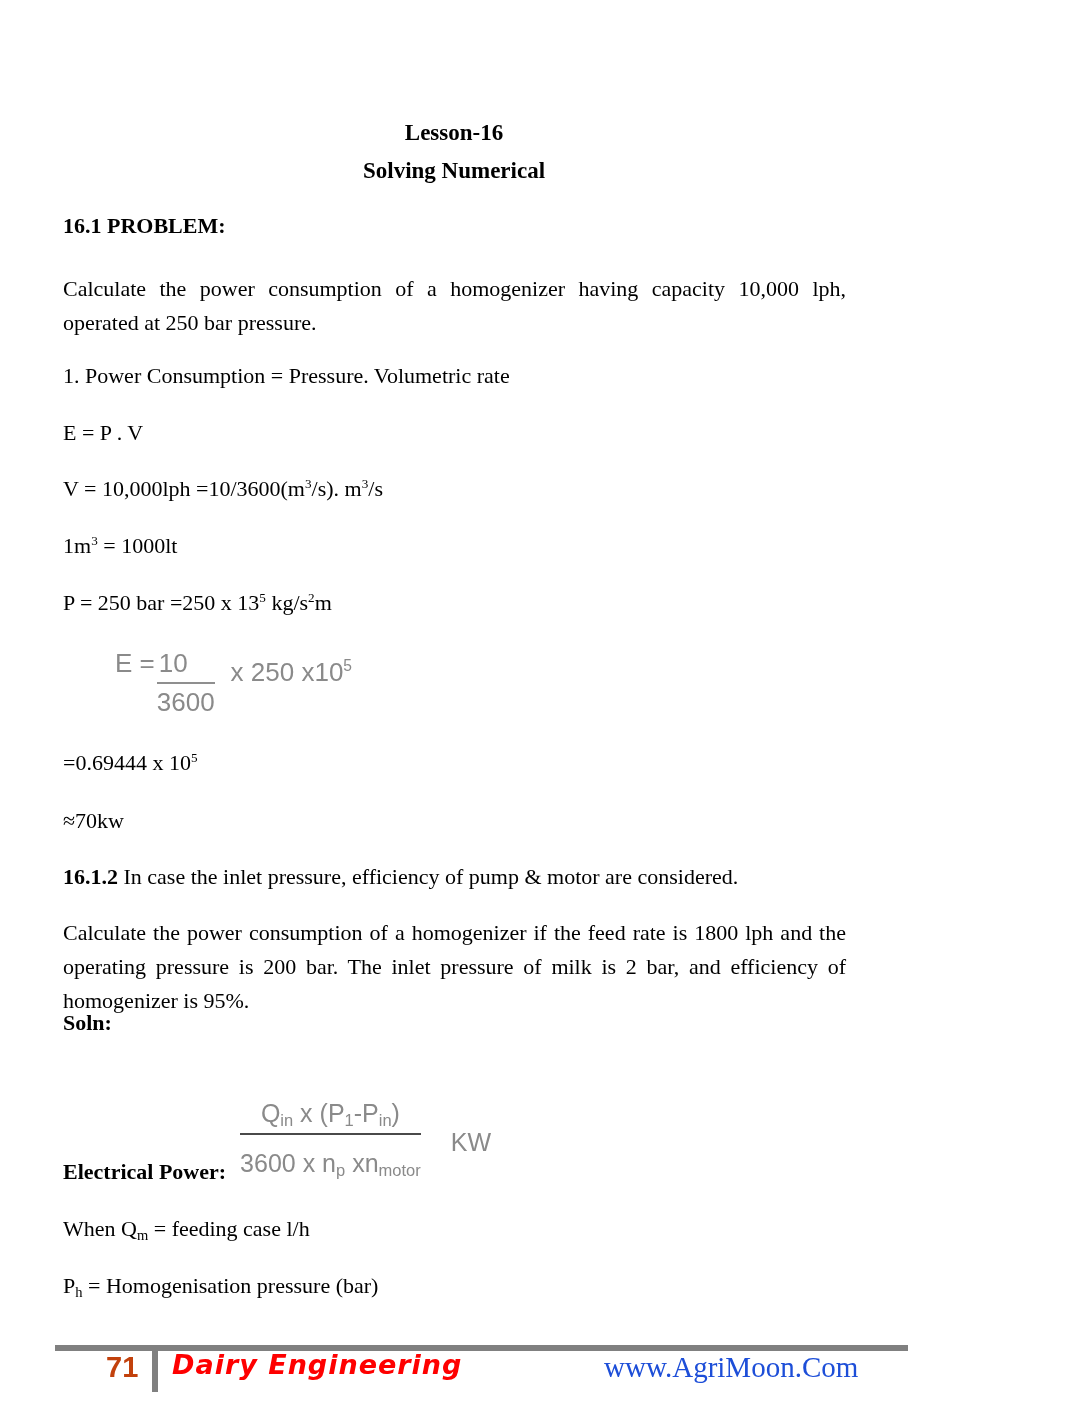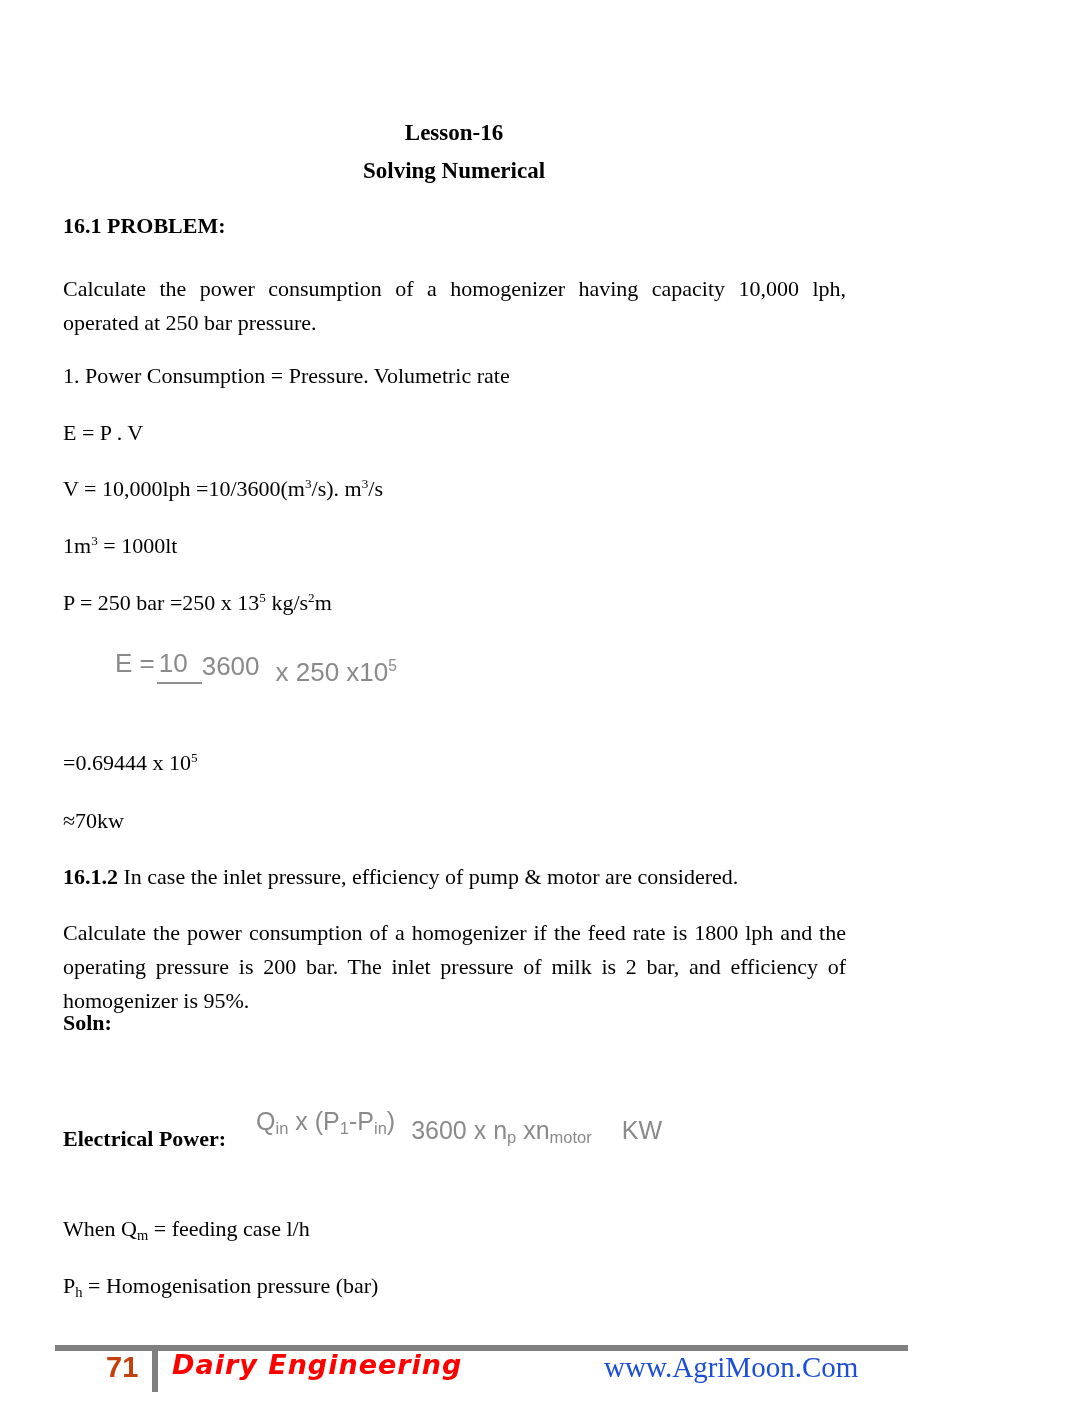--- a/index.html
+++ b/index.html
@@ -18,32 +18,32 @@
   .bodyline { left:63px; right:62px; font-size:22px; line-height:33px; }
   .para { text-align:justify; line-height:34px; }
   .bold { font-weight:bold; }
   sup { font-size:0.60em; line-height:0; }
   sub { font-size:0.66em; line-height:0; vertical-align:-0.25em; }
 
   
   .eq { font-family:"Liberation Sans", sans-serif; color:#8a8a8a; }
   .eq1 { left:115px; top:648px; font-size:26px; display:flex; align-items:flex-start; }
   .eq1 .lhs { line-height:1.18; }
-  .frac { display:inline-flex; flex-direction:row; align-items:stretch; margin-left:2px; }
+  .frac { display:inline-flex; flex-direction:column; align-items:stretch; margin-left:2px; }
   .frac .num { line-height:1.18; text-align:left; padding:0 14px 3px 2px; border-bottom:2px solid #8f8f8f; }
   .frac .den { line-height:1.18; text-align:center; padding-top:3px; }
   .eq1 .tail { margin-left:16px; margin-top:9px; line-height:1.18; }
 
   .eq2 { left:63px; top:1098px; display:flex; align-items:flex-end; }
   .eq2 .eqlabel { font-family:"Liberation Serif", serif; font-weight:bold; font-size:22px; color:#000; margin-right:14px; transform:translateY(7px); white-space:nowrap; }
-  .frac2 { display:inline-flex; flex-direction:row; align-items:center; font-size:25px; }
+  .frac2 { display:inline-flex; flex-direction:column; align-items:center; font-size:25px; }
   .frac2 .num2 { line-height:1.2; padding:0 16px 5px; white-space:nowrap; }
   .frac2 .fbar { height:2px; background:#4a4a4a; width:100%; }
   .frac2 .den2 { line-height:1.2; padding-top:13px; white-space:nowrap; }
-  .eq2 .unit { font-size:25px; margin-left:30px; align-self:flex-start; margin-top:18px; }
+  .eq2 .unit { font-size:25px; margin-left:30px; align-self:flex-start; margin-top:30px; }
 
   
   .footer-rule { left:55px; top:1345px; width:988px; height:6px; background:#808080; }
   .footer-pagenum { left:106px; top:1351px; font-family:"Liberation Sans", sans-serif; font-weight:bold; font-size:29px; color:#c2410c; }
   .footer-divider { left:152px; top:1345px; width:6px; height:47px; background:#808080; }
   .footer-book { left:172px; top:1349px; font-family:"DejaVu Sans", sans-serif; font-style:italic; font-weight:bold; font-size:27px; color:#fe0000; letter-spacing:1px; }
   .footer-site { left:604px; top:1351px; font-family:"Liberation Serif", serif; font-size:29px; color:#1d4ed8; }
 </style>
 </head>
 <body>

